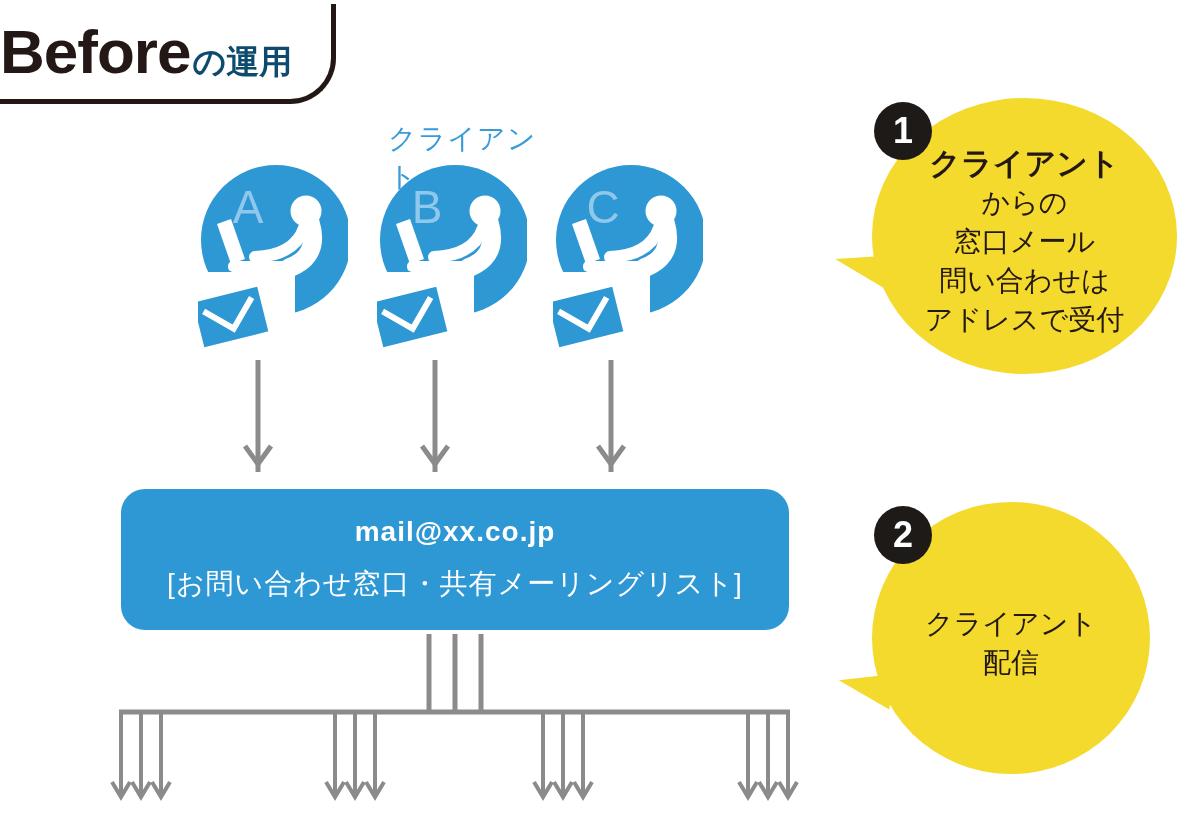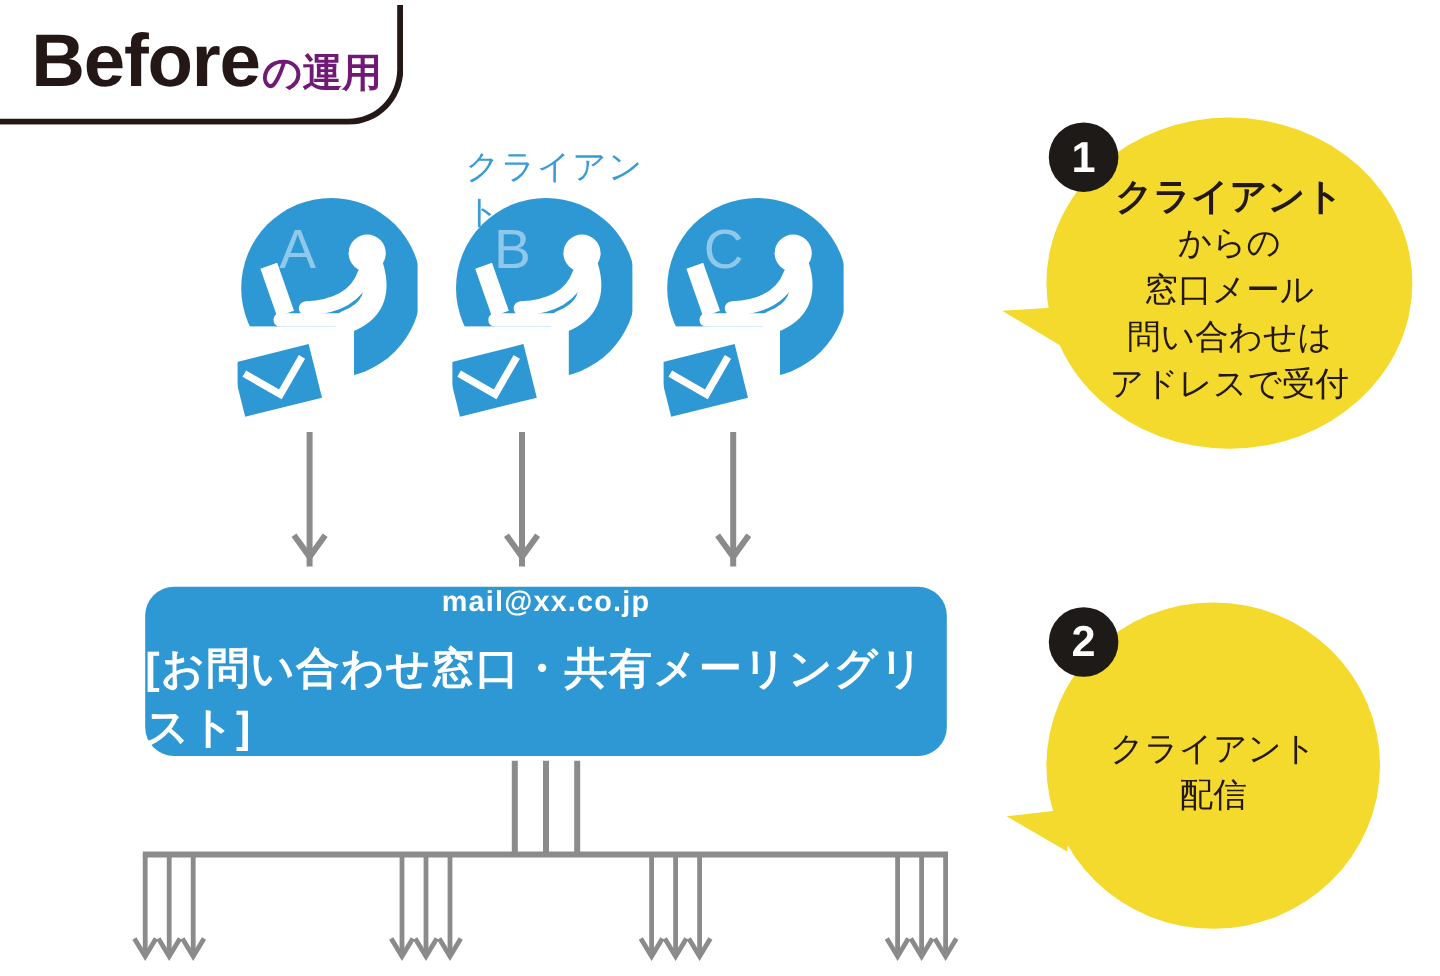--- a/index.html
+++ b/index.html
@@ -4,43 +4,43 @@
 <style>
   html,body{margin:0;padding:0;background:#ffffff;}
   body{font-family:"Liberation Sans","DejaVu Sans",sans-serif;}
   .stage{position:relative;width:1200px;height:813px;background:#fff;overflow:hidden;}
 
   
   .title-banner{
     position:absolute;left:0;top:4px;width:336px;height:100px;
     border-right:5px solid #231815;border-bottom:5px solid #231815;
     border-bottom-right-radius:46px;
-    display:flex;align-items:baseline;padding-left:26px;box-sizing:border-box;
+    display:flex;align-items:baseline;box-sizing:border-box;
   }
   .title-en{font-size:62px;font-weight:bold;color:#231815;letter-spacing:-1px;line-height:96px;}
-  .title-ja{font-size:33px;font-weight:bold;color:#701a75;margin-left:2px;}
+  .title-ja{font-size:33px;font-weight:bold;color:#0c4a6e;margin-left:2px;}
 
   
   .client-label{position:absolute;left:388px;top:120px;width:170px;
     font-size:28px;color:#3A9CD6;letter-spacing:1px;}
   .client-icon{position:absolute;top:160px;width:150px;height:200px;}
   .icon-a{left:198px;} .icon-b{left:377px;} .icon-c{left:553px;}
 
   
   .top-arrows{position:absolute;left:0;top:358px;}
   .fanout{position:absolute;left:0;top:630px;}
 
   
   .mailbox{
     position:absolute;left:121px;top:489px;width:668px;height:141px;
     background:#2D98D4;border-radius:24px;
     display:flex;flex-direction:column;align-items:center;justify-content:center;gap:17px;
   }
-  .mailbox-address{color:#fff;font-size:24px;font-weight:bold;letter-spacing:1px;}
-  .mailbox-caption{color:#fff;font-size:36px;font-weight:bold;letter-spacing:1px;}
+  .mailbox-address{color:#fff;font-size:28px;font-weight:bold;letter-spacing:1px;}
+  .mailbox-caption{color:#fff;font-size:28px;font-weight:normal;letter-spacing:1px;}
 
   
   .bubble{position:absolute;}
   .bubble-circle{position:absolute;left:0;top:0;width:100%;height:100%;
     background:#F4DA2C;border-radius:50%;}
   .bubble-tail{position:absolute;width:0;height:0;border-style:solid;}
   .b1{left:872px;top:98px;width:305px;height:276px;}
   .b1 .bubble-tail{left:-38px;top:152px;border-width:14px 58px 22px 0;
     border-color:transparent #F4DA2C transparent transparent;transform:rotate(10deg);}
   .b2{left:872px;top:502px;width:278px;height:272px;}

